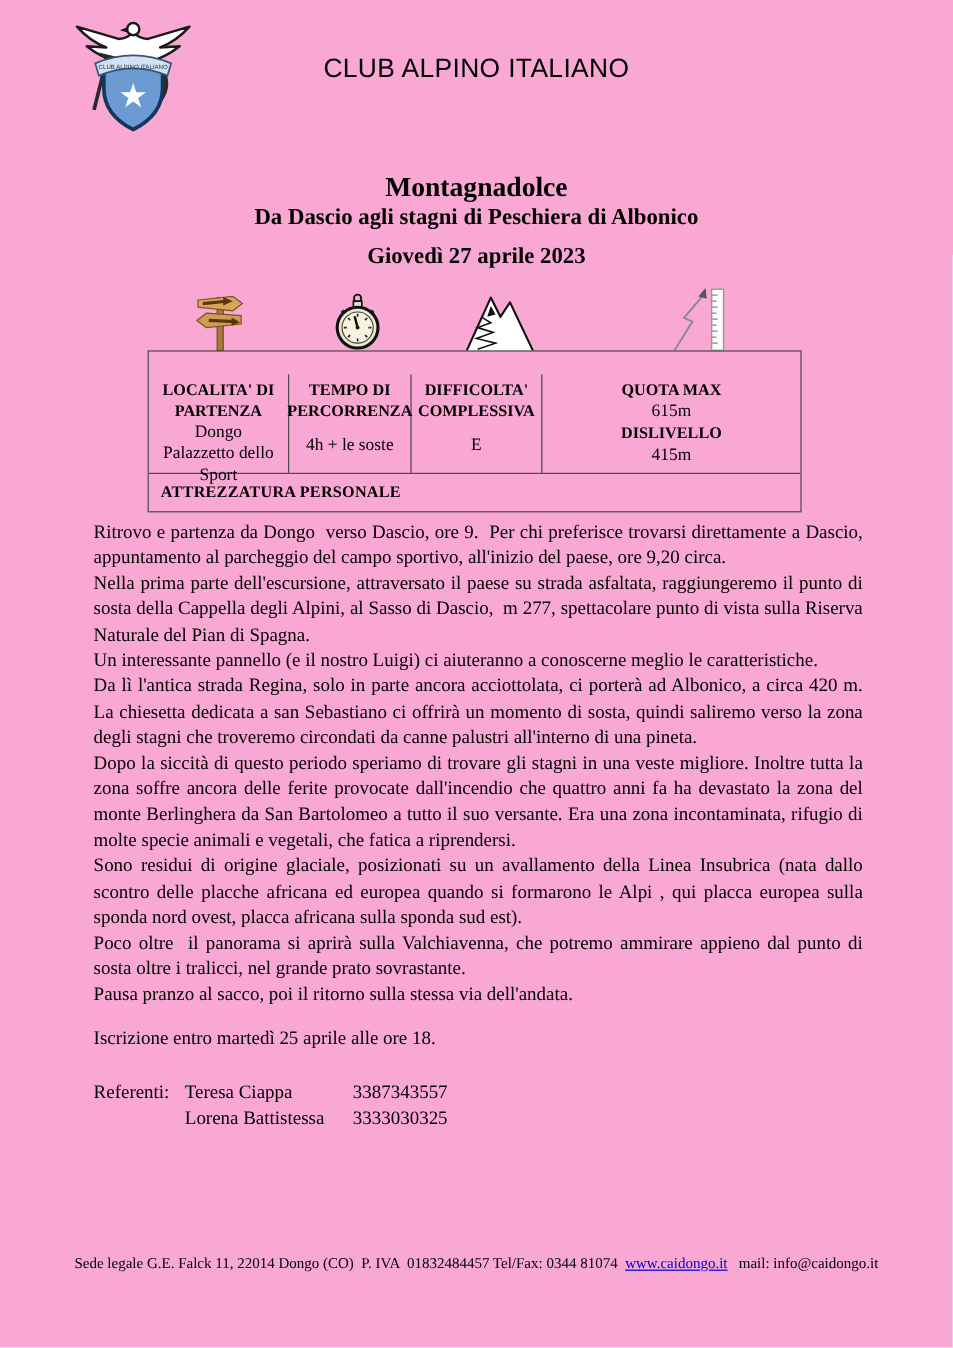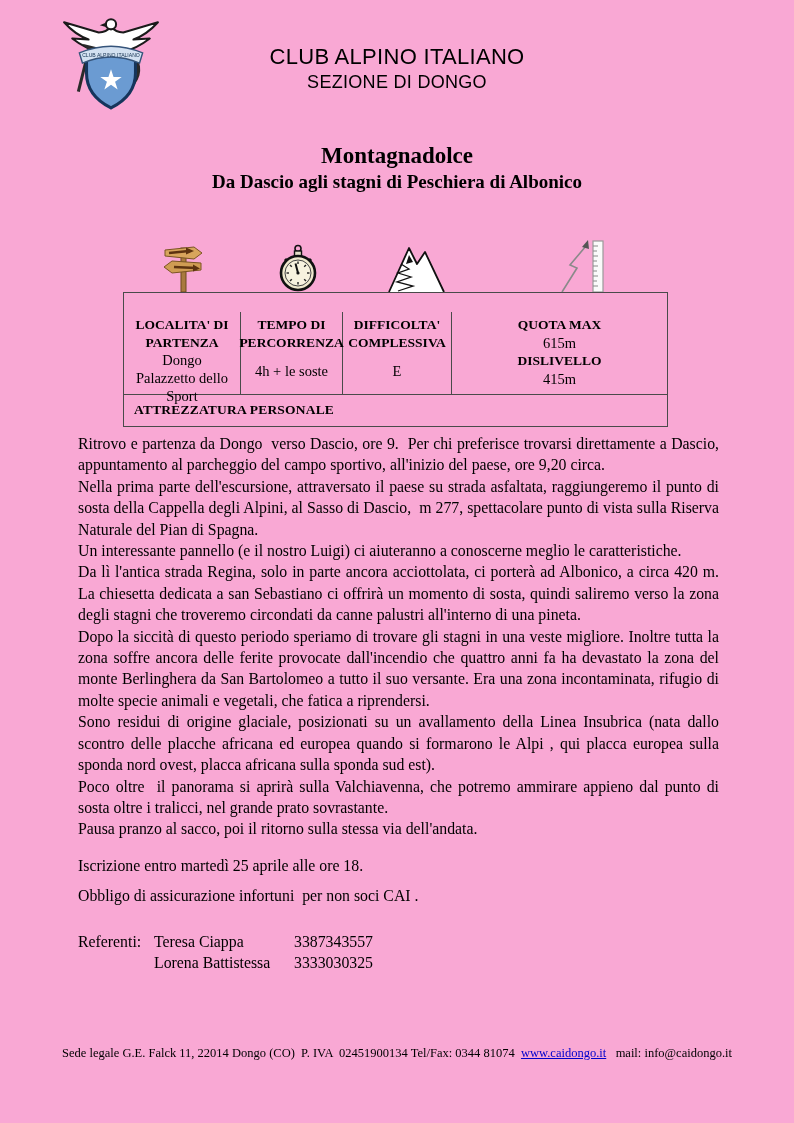--- a/index.html
+++ b/index.html
@@ -83,25 +83,25 @@
 
       <path d="M50 58 L52.5 65.6 L60.5 65.6 L54 70.3 L56.5 77.9 L50 73.2 L43.5 77.9 L46 70.3 L39.5 65.6 L47.5 65.6 Z" fill="#ffffff"></path>
 
       <path d="M19 42 Q50 29 81 42 L78 52 Q50 40 22 52 Z" fill="#d3e1f1" stroke="#35547a" stroke-width="1.4"></path>
       <text x="50" y="46.5" font-size="5" text-anchor="middle" fill="#13304f" font-family="Liberation Sans, sans-serif">CLUB ALPINO ITALIANO</text>
     </svg>
   </div>
 
   <div class="org-header">
     <div class="org-name">CLUB ALPINO ITALIANO</div>
-    <div class="org-section">SEZIONE DI DONGO</div>
   </div>
 
   <h1 class="title">Montagnadolce</h1>
   <div class="subtitle">Da Dascio agli stagni di Peschiera di Albonico</div>
+  <div class="date-line">Giovedì 27 aprile 2023</div>
 
   <div class="icons-layer">
     <svg class="icon icon-signpost" viewBox="0 0 46 52" width="46" height="52">
       <rect x="21" y="6" width="5" height="44" fill="#a97a3f" stroke="#6e4a1e" stroke-width="1"></rect>
       <polygon points="5,8 34,5 42,11 34,17 5,14" fill="#d8a55c" stroke="#7a5423" stroke-width="1"></polygon>
       <path d="M9 11 L29 9" stroke="#5d3310" stroke-width="2.6" fill="none"></path>
       <path d="M26 5.5 L34 9 L26 12.5 Z" fill="#5d3310"></path>
       <polygon points="41,21 12,19 4,25 12,31 41,28" fill="#cf9c53" stroke="#7a5423" stroke-width="1"></polygon>
       <path d="M14 25 L36 26" stroke="#5d3310" stroke-width="2.6" fill="none"></path>
       <path d="M33 22.5 L40 26.5 L33 29.5 Z" fill="#5d3310"></path>
@@ -185,26 +185,25 @@
   <div class="body-text">
     <p>Ritrovo e partenza da Dongo  verso Dascio, ore 9.  Per chi preferisce trovarsi direttamente a Dascio, appuntamento al parcheggio del campo sportivo, all'inizio del paese, ore 9,20 circa.</p>
     <p>Nella prima parte dell'escursione, attraversato il paese su strada asfaltata, raggiungeremo il punto di sosta della Cappella degli Alpini, al Sasso di Dascio,  m 277, spettacolare punto di vista sulla Riserva Naturale del Pian di Spagna.</p>
     <p>Un interessante pannello (e il nostro Luigi) ci aiuteranno a conoscerne meglio le caratteristiche.</p>
     <p>Da lì l'antica strada Regina, solo in parte ancora acciottolata, ci porterà ad Albonico, a circa 420 m.  La chiesetta dedicata a san Sebastiano ci offrirà un momento di sosta, quindi saliremo verso la zona degli stagni che troveremo circondati da canne palustri all'interno di una pineta.</p>
     <p>Dopo la siccità di questo periodo speriamo di trovare gli stagni in una veste migliore. Inoltre tutta la zona soffre ancora delle ferite provocate dall'incendio che quattro anni fa ha devastato la zona del monte Berlinghera da San Bartolomeo a tutto il suo versante. Era una zona incontaminata, rifugio di molte specie animali e vegetali, che fatica a riprendersi.</p>
     <p>Sono residui di origine glaciale, posizionati su un avallamento della Linea Insubrica (nata dallo scontro delle placche africana ed europea quando si formarono le Alpi , qui placca europea sulla sponda nord ovest, placca africana sulla sponda sud est).</p>
     <p>Poco oltre  il panorama si aprirà sulla Valchiavenna, che potremo ammirare appieno dal punto di sosta oltre i tralicci, nel grande prato sovrastante.</p>
     <p>Pausa pranzo al sacco, poi il ritorno sulla stessa via dell'andata.</p>
     <p class="iscrizione">Iscrizione entro martedì 25 aprile alle ore 18.</p>
-    <p class="obbligo">Obbligo di assicurazione infortuni  per non soci CAI .</p>
     <div class="referents">
       <span>Referenti:</span>
       <span>Teresa Ciappa</span>
       <span>3387343557</span>
       <span></span>
       <span>Lorena Battistessa</span>
       <span>3333030325</span>
     </div>
   </div>
 
-  <div class="footer"><span>Sede legale G.E. Falck 11, 22014 Dongo (CO)  P. IVA  02451900134 Tel/Fax: 0344 81074  </span><a href="#" id="footer-link" style="color: rgb(0, 0, 204);">www.caidongo.it</a><span>   mail: info@caidongo.it</span></div>
+  <div class="footer"><span>Sede legale G.E. Falck 11, 22014 Dongo (CO)  P. IVA  01832484457 Tel/Fax: 0344 81074  </span><a href="#" id="footer-link" style="color: rgb(0, 0, 204);">www.caidongo.it</a><span>   mail: info@caidongo.it</span></div>
 
 </div>
 
 </body></html>

